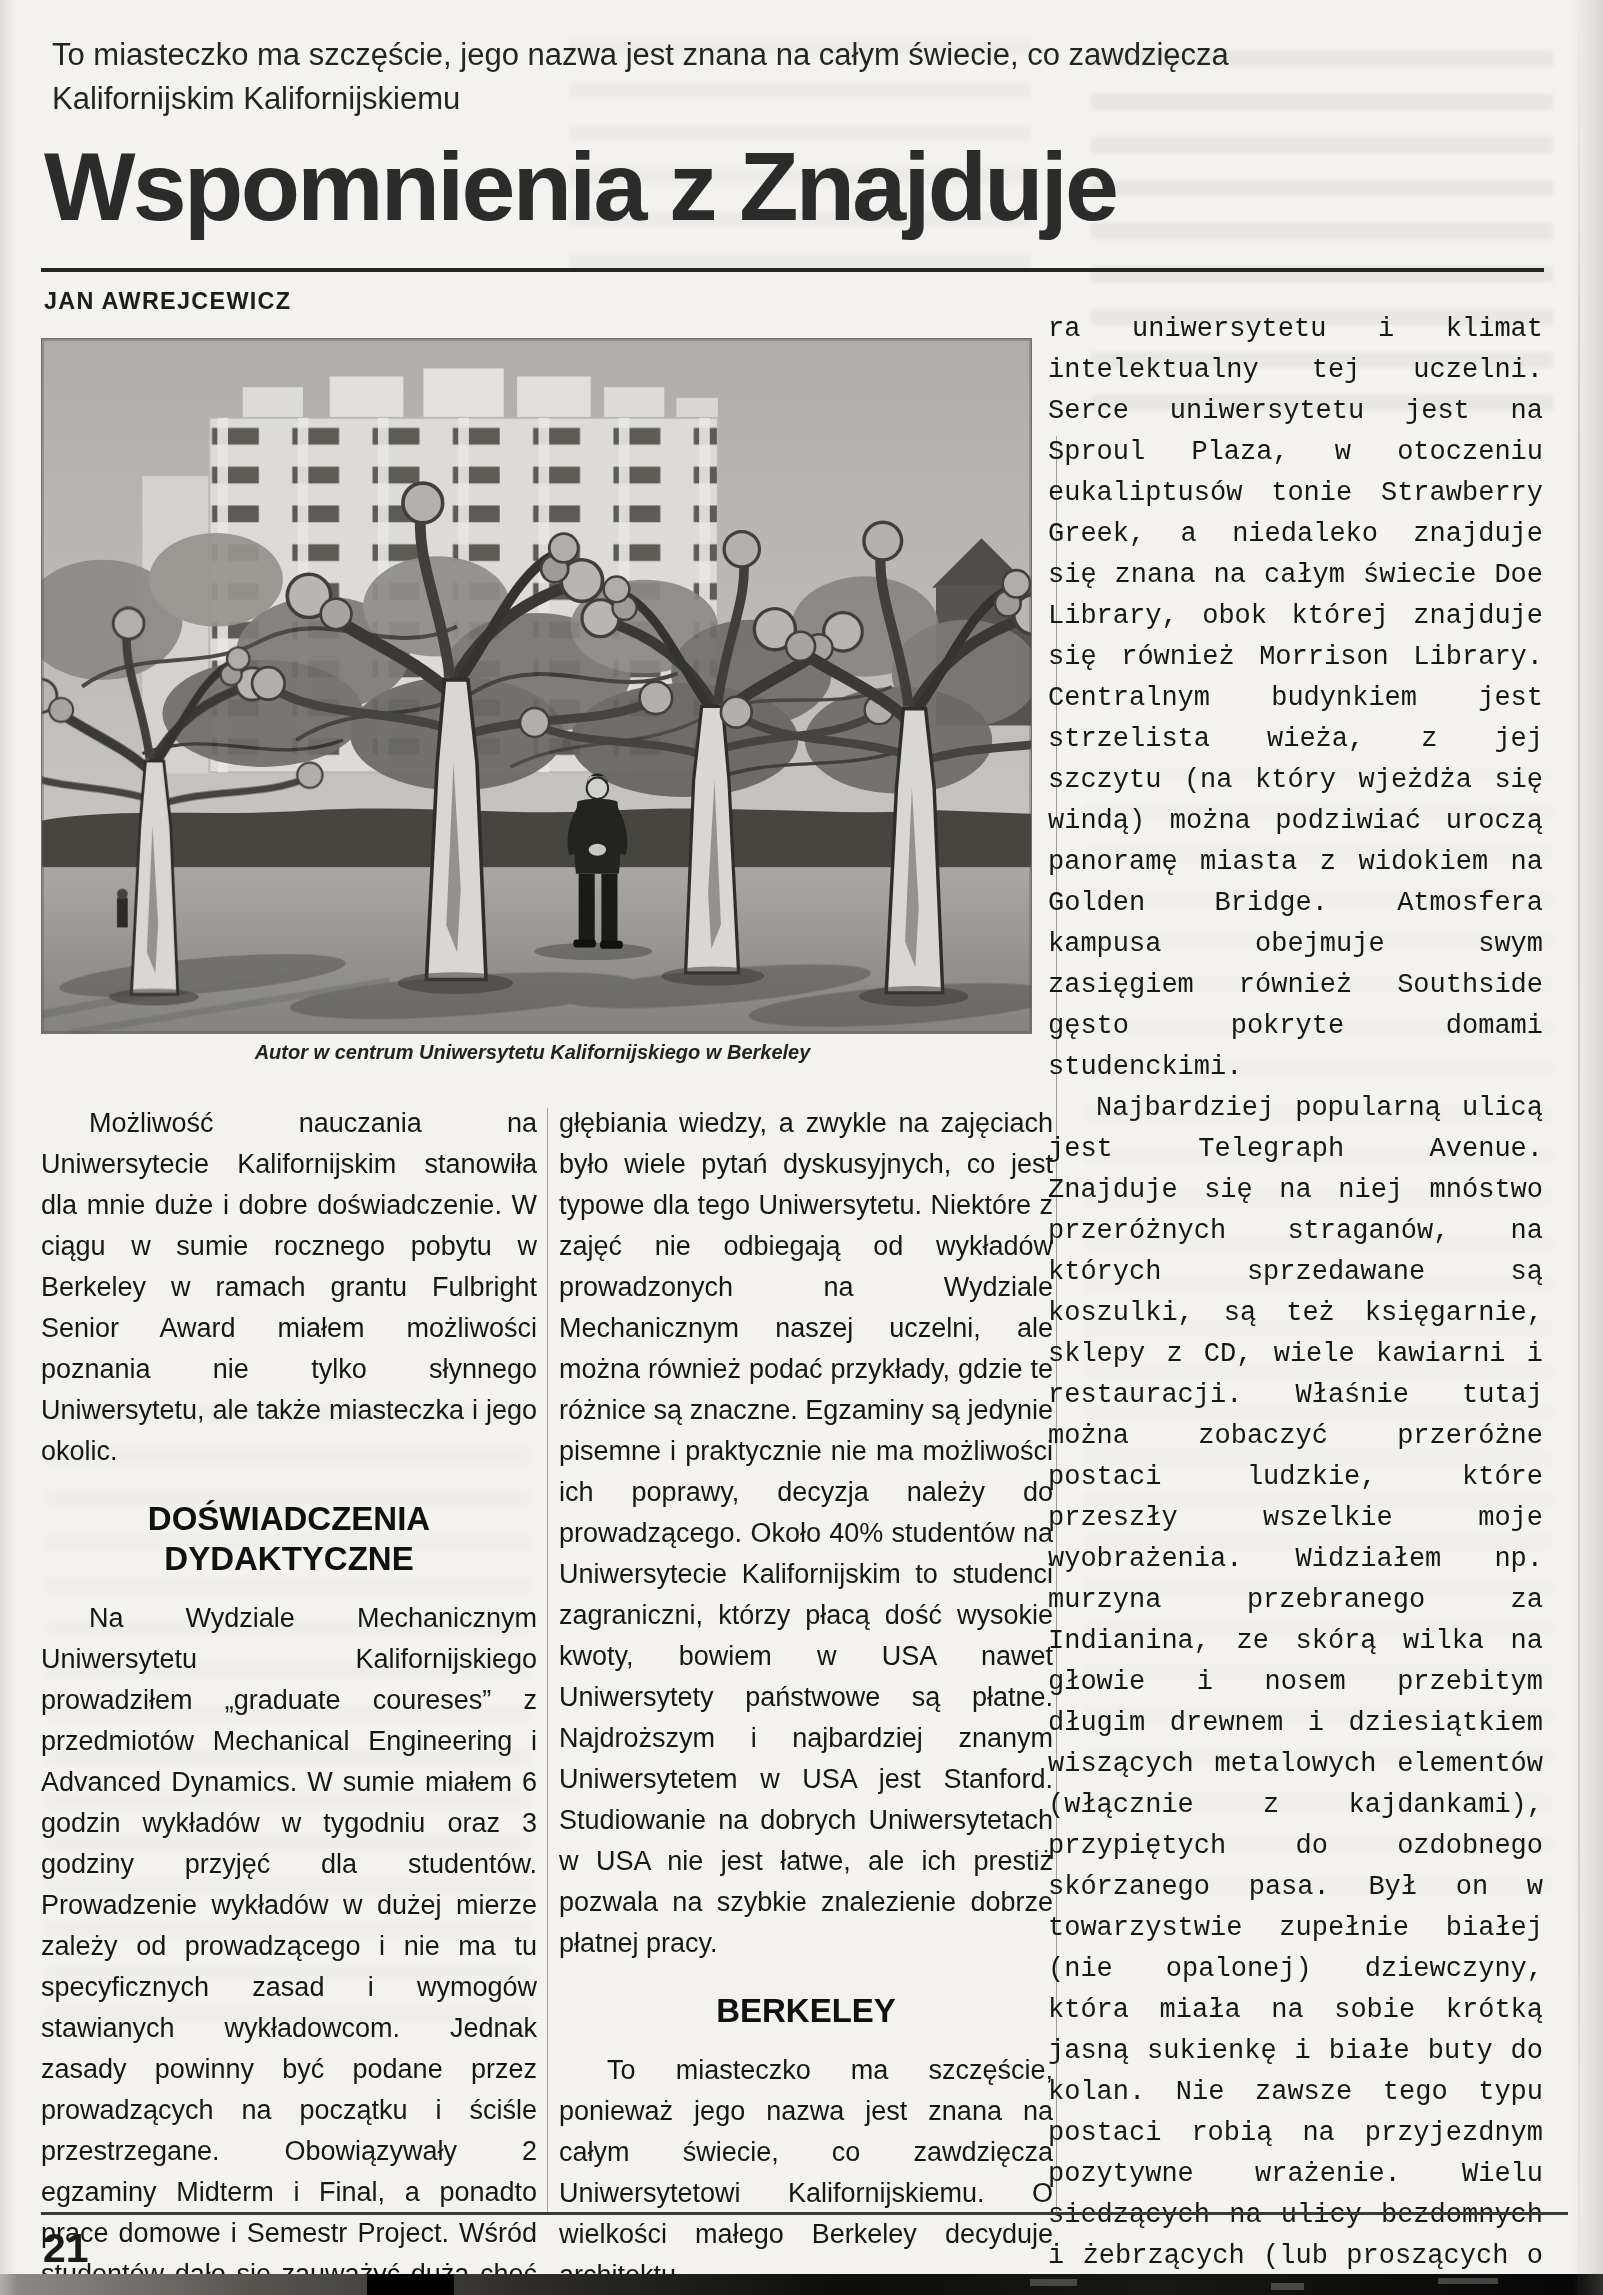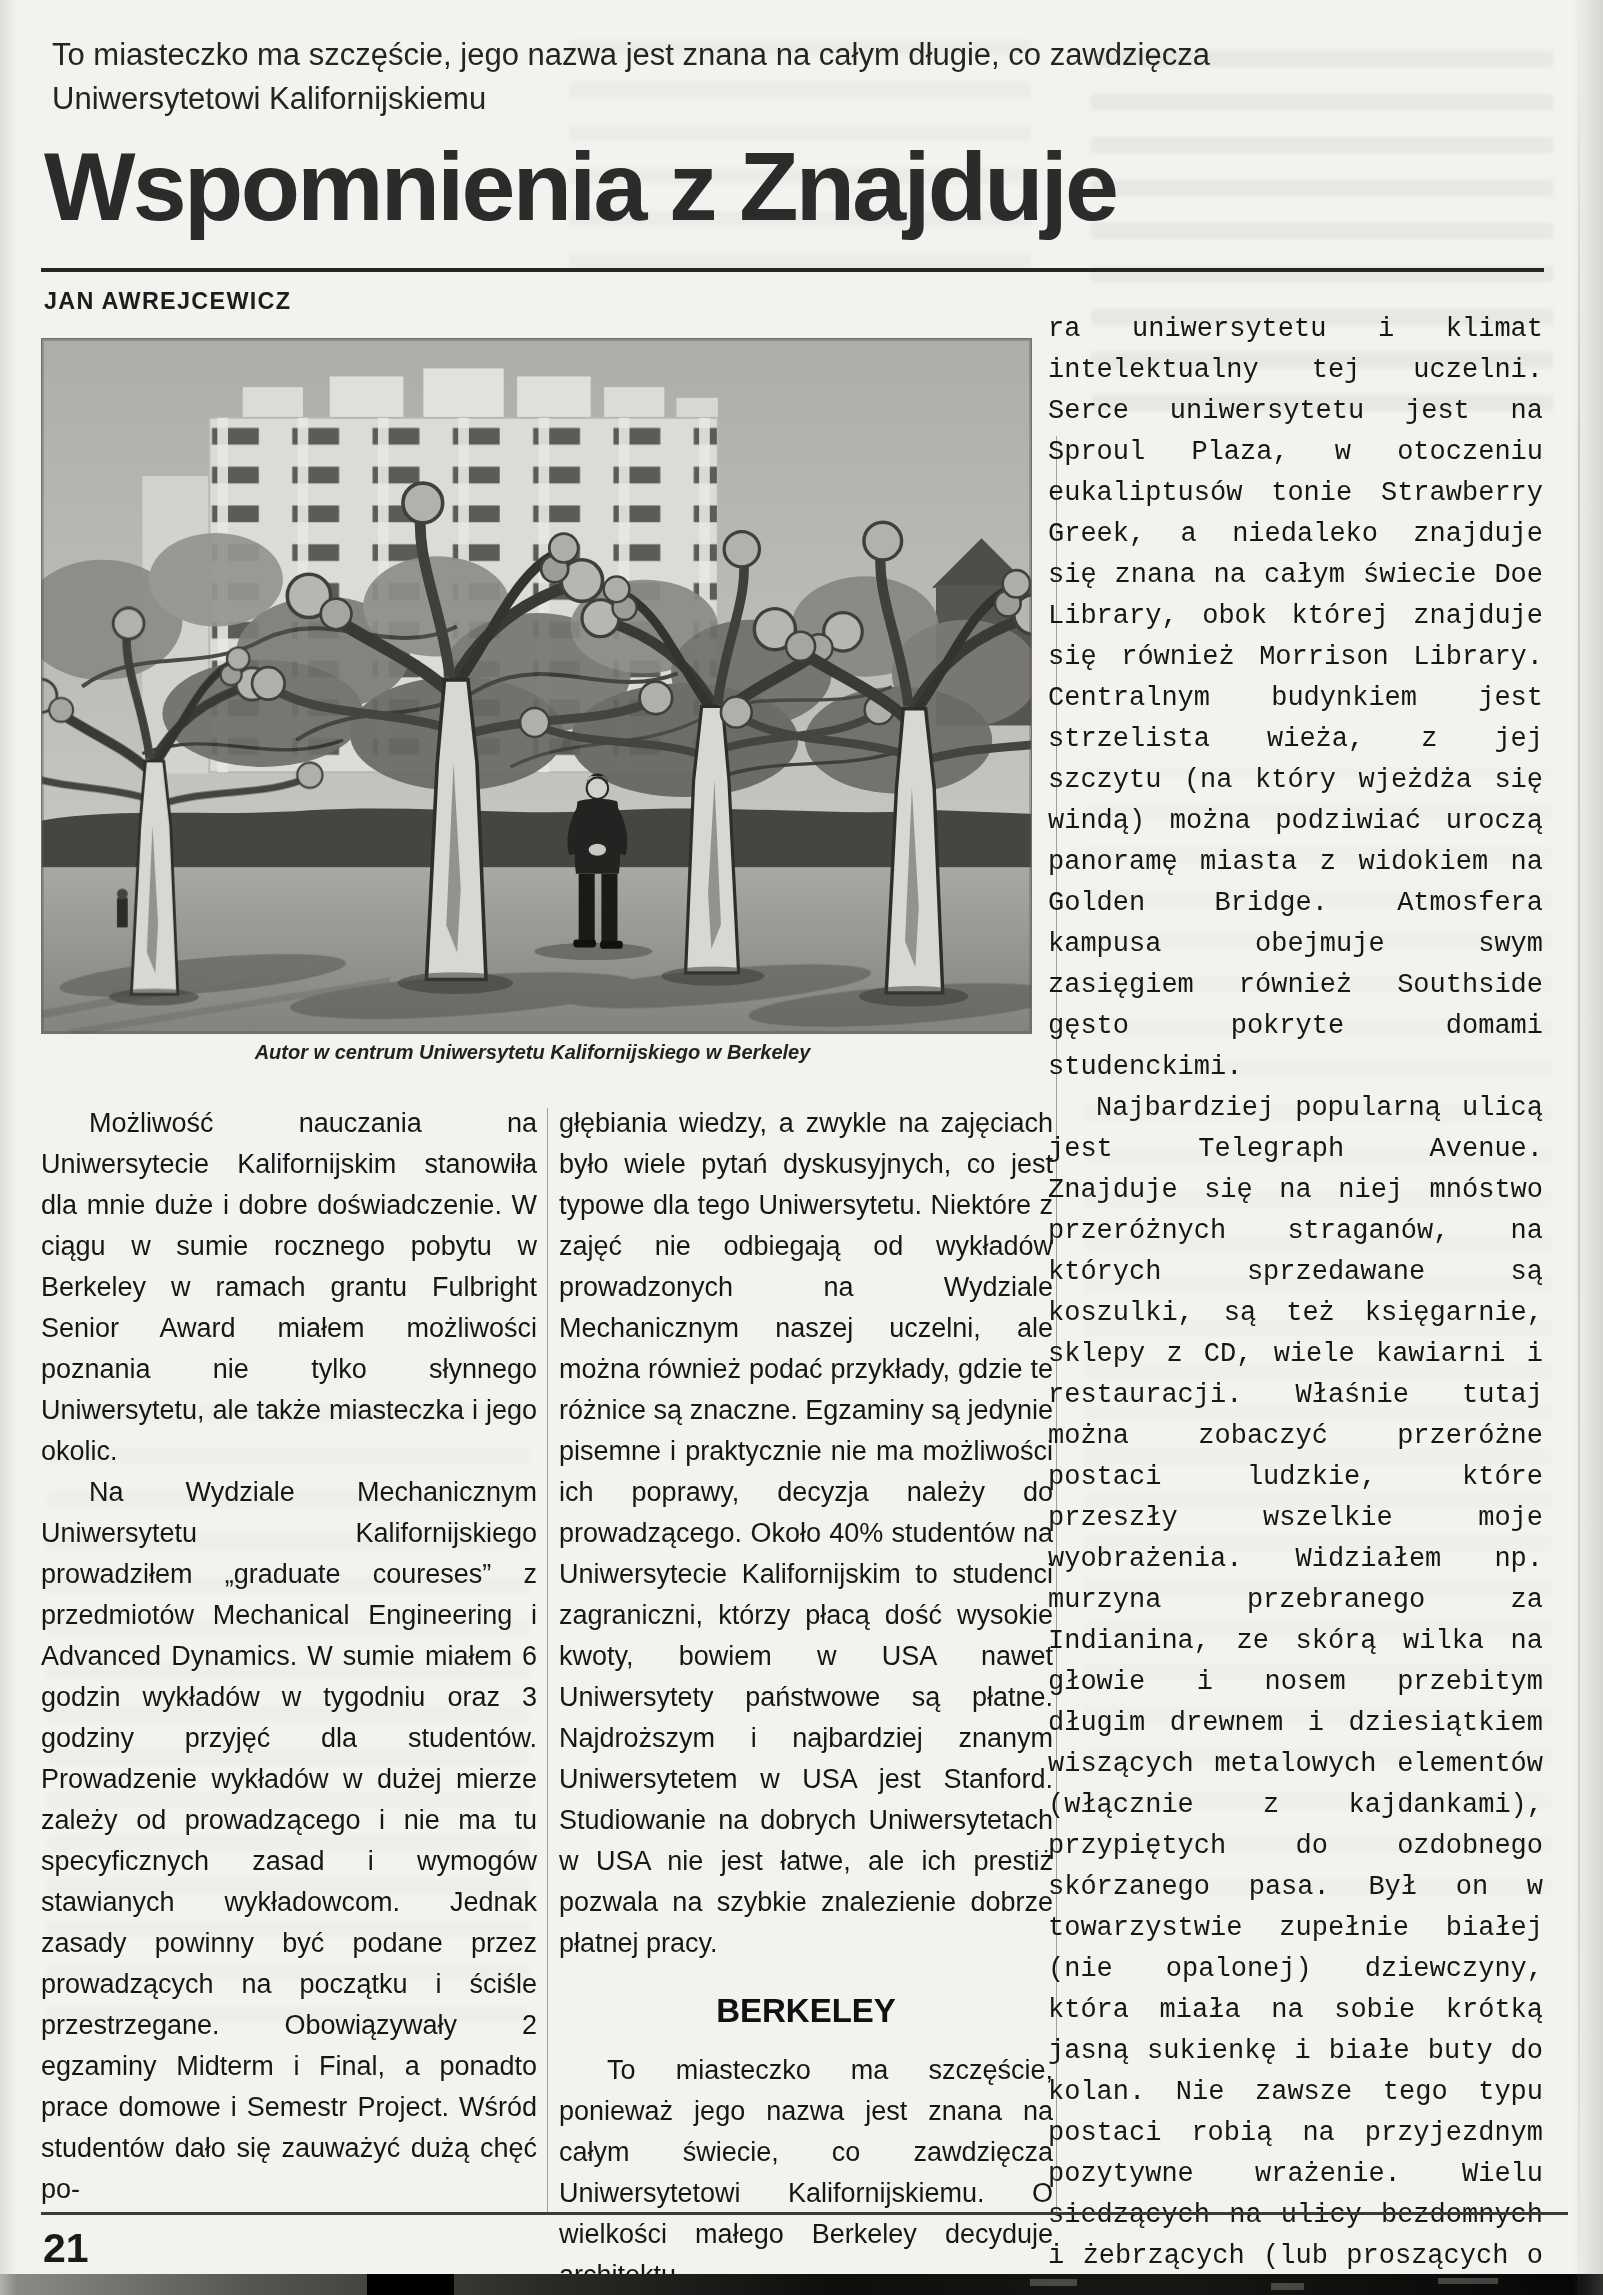--- a/index.html
+++ b/index.html
@@ -64,21 +64,21 @@
 </head>
 <body>
 
 <div class="page">
 
   <div class="ghost" style="left:1091px;top:47px;width:462px;height:375px;"></div>
   <div class="ghost" style="left:569px;top:40px;width:462px;height:241px;opacity:.35;"></div>
   <div class="ghost" style="left:47px;top:1378px;width:482px;height:656px;opacity:.22;"></div>
   <div class="ghost" style="left:1084px;top:769px;width:468px;height:1137px;opacity:.18;"></div>
 
-  <div class="lead">To miasteczko ma szczęście, jego nazwa jest znana na całym długie, co zawdzięcza Uniwersytetowi Kalifornijskiemu</div>
+  <div class="lead">To miasteczko ma szczęście, jego nazwa jest znana na całym świecie, co zawdzięcza Kalifornijskim Kalifornijskiemu</div>
   <h1 class="title" style="margin:0;">Wspomnienia z Znajduje</h1>
   <div class="header-rule"></div>
   <div class="author">JAN AWREJCEWICZ</div>
 
   <div class="photo-frame">
     <svg viewBox="0 0 1478 1038" preserveAspectRatio="none">
       <defs>
         <linearGradient id="sky" x1="0" y1="0" x2="0" y2="1">
           <stop offset="0" stop-color="#aeadaa"></stop>
             <stop offset="1" stop-color="#c7c6c2"></stop>
@@ -198,20 +198,21 @@
       <rect x="0" y="0" width="1478" height="1038" fill="none" stroke="#55544f" stroke-width="6" opacity="0.35"></rect>
     </svg>
   </div>
   <div class="caption">Autor w centrum Uniwersytetu Kalifornijskiego w Berkeley</div>
 
   <div class="vrule vrule-1"></div>
   <div class="vrule vrule-2"></div>
 
   <div class="col col-1">
       <p class="indent">Możliwość nauczania na Uniwersytecie Kalifornijskim stanowiła dla mnie duże i dobre doświadczenie. W ciągu w sumie rocznego pobytu w Berkeley w ramach grantu Fulbright Senior Award miałem możliwości poznania nie tylko słynnego Uniwersytetu, ale także miasteczka i jego okolic.</p>
+      <h2>DOŚWIADCZENIA DYDAKTYCZNE</h2>
       <p class="indent">Na Wydziale Mechanicznym Uniwersytetu Kalifornijskiego prowadziłem „graduate coureses” z przedmiotów Mechanical Engineering i Advanced Dynamics. W sumie miałem 6 godzin wykładów w tygodniu oraz 3 godziny przyjęć dla studentów. Prowadzenie wykładów w dużej mierze zależy od prowadzącego i nie ma tu specyficznych zasad i wymogów stawianych wykładowcom. Jednak zasady powinny być podane przez prowadzących na początku i ściśle przestrzegane. Obowiązywały 2 egzaminy Midterm i Final, a ponadto prace domowe i Semestr Project. Wśród studentów dało się zauważyć dużą chęć po-</p>
     </div>
   <div class="col col-2">
       <p>głębiania wiedzy, a zwykle na zajęciach było wiele pytań dyskusyjnych, co jest typowe dla tego Uniwersytetu. Niektóre z zajęć nie odbiegają od wykładów prowadzonych na Wydziale Mechanicznym naszej uczelni, ale można również podać przykłady, gdzie te różnice są znaczne. Egzaminy są jedynie pisemne i praktycznie nie ma możliwości ich poprawy, decyzja należy do prowadzącego. Około 40% studentów na Uniwersytecie Kalifornijskim to studenci zagraniczni, którzy płacą dość wysokie kwoty, bowiem w USA nawet Uniwersytety państwowe są płatne. Najdroższym i najbardziej znanym Uniwersytetem w USA jest Stanford. Studiowanie na dobrych Uniwersytetach w USA nie jest łatwe, ale ich prestiż pozwala na szybkie znalezienie dobrze płatnej pracy.</p>
       <h2>BERKELEY</h2>
       <p class="indent">To miasteczko ma szczęście, ponieważ jego nazwa jest znana na całym świecie, co zawdzięcza Uniwersytetowi Kalifornijskiemu. O wielkości małego Berkeley decyduje architektu-</p>
     </div>
   <div class="col col-3">
       <p>ra uniwersytetu i klimat intelektualny tej uczelni. Serce uniwersytetu jest na Sproul Plaza, w otoczeniu eukaliptusów tonie Strawberry Greek, a niedaleko znajduje się znana na całym świecie Doe Library, obok której znajduje się również Morrison Library. Centralnym budynkiem jest strzelista wieża, z jej szczytu (na który wjeżdża się windą) można podziwiać uroczą panoramę miasta z widokiem na Golden Bridge. Atmosfera kampusa obejmuje swym zasięgiem również Southside gęsto pokryte domami studenckimi.</p>
       <p class="indent">Najbardziej popularną ulicą jest Telegraph Avenue. Znajduje się na niej mnóstwo przeróżnych straganów, na których sprzedawane są koszulki, są też księgarnie, sklepy z CD, wiele kawiarni i restauracji. Właśnie tutaj można zobaczyć przeróżne postaci ludzkie, które przeszły wszelkie moje wyobrażenia. Widziałem np. murzyna przebranego za Indianina, ze skórą wilka na głowie i nosem przebitym długim drewnem i dziesiątkiem wiszących metalowych elementów (włącznie z kajdankami), przypiętych do ozdobnego skórzanego pasa. Był on w towarzystwie zupełnie białej (nie opalonej) dziewczyny, która miała na sobie krótką jasną sukienkę i białe buty do kolan. Nie zawsze tego typu postaci robią na przyjezdnym pozytywne wrażenie. Wielu siedzących na ulicy bezdomnych i żebrzących (lub proszących o pieniądze) miało długie brody (często siwe), zaplecione w warkocze, trampki lub tenisówki i np. dwie pary spodni na sobie, w tym jedne z nich krótkie. W większości byli oni bardzo brudni i często zjadali wyjmowane ze śmietników resztki. Właśnie Berkeley ze względu na sprzyjający klimat przyciągnęło rzeszę bezdomnych, śpiących „na ulicy” i ciągle się przemieszczających z całym dobytkiem w plecaku lub w wózku.</p>

